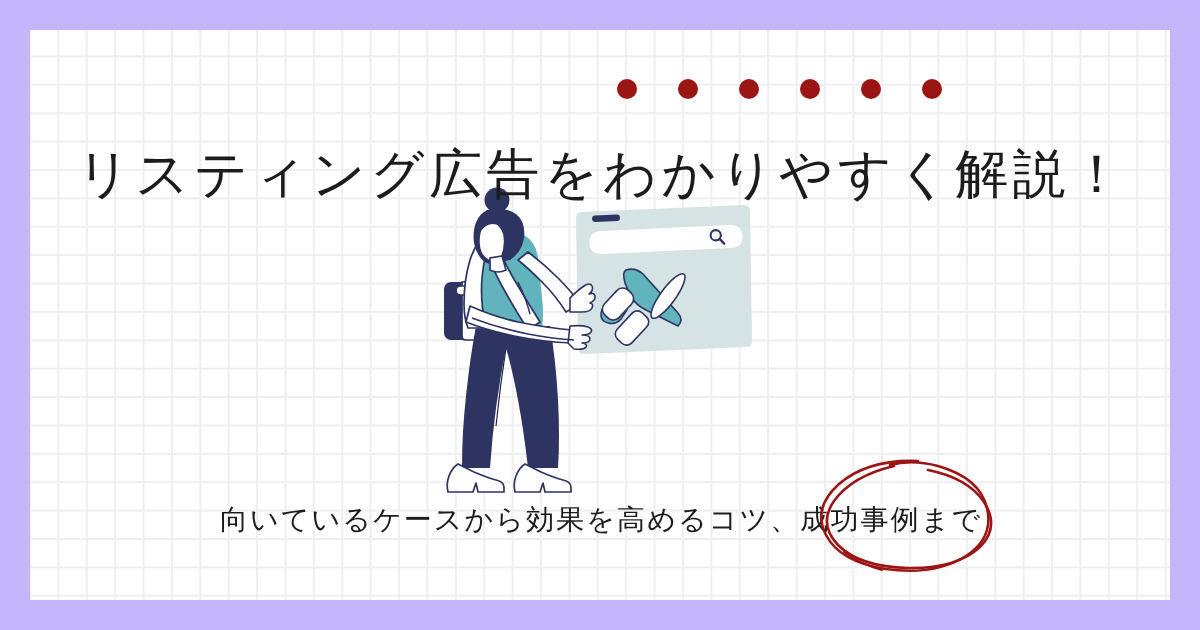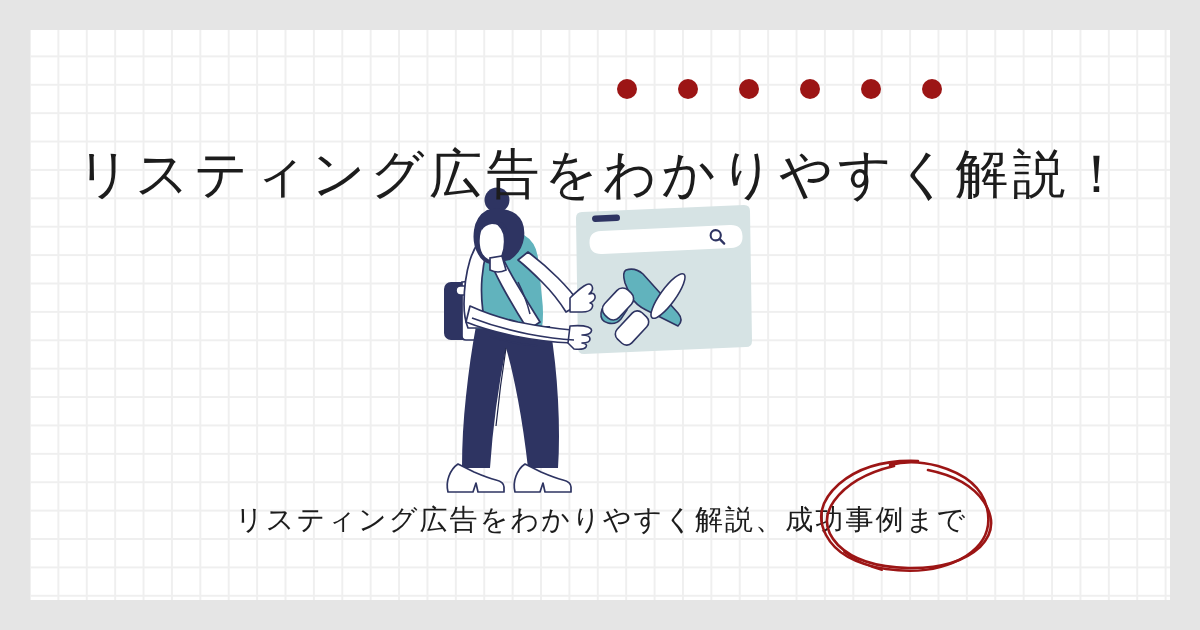--- a/index.html
+++ b/index.html
@@ -10,21 +10,21 @@
   }
   body {
     font-family: "Liberation Sans", "DejaVu Sans", sans-serif;
   }
 
   .canvas {
     position: relative;
     width: 1200px;
     height: 630px;
     overflow: hidden;
-    background: #e5e5e5;
+    background: #c4b5fd;
     box-sizing: border-box;
   }
 
   
   .paper {
     position: absolute;
     left: 30px;
     top: 30px;
     width: 1140px;
     height: 570px;
@@ -232,21 +232,21 @@
         <path d="M40 132 Q66 142 96 148 Q122 153 142 154" fill="none" stroke="#2e3462" stroke-width="1.6"></path>
       </g>
 
       <path d="M86 96 Q94 112 98 128" fill="none" stroke="#2e3462" stroke-width="1.5"></path>
       <path d="M58 150 Q80 158 106 160" fill="none" stroke="#2e3462" stroke-width="1.5"></path>
       <path d="M74 162 Q68 200 64 240" fill="none" stroke="#1d2347" stroke-width="1.2"></path>
     </svg>
   </div>
 
   <div class="subtitle-wrap">
-    <span class="subtitle">リスティング広告をわかりやすく解説、成功事例まで</span>
+    <span class="subtitle">向いているケースから効果を高めるコツ、成功事例まで</span>
   </div>
 
   <div class="annotation">
     <svg viewBox="0 0 190 128" width="190" height="128" xmlns="http://www.w3.org/2000/svg" aria-hidden="true">
       <g fill="none" stroke="#9c1515" stroke-width="2.6" stroke-linecap="round">
         <path d="M108 9
                  Q58 7 29 32
                  Q2 56 16 83
                  Q30 110 76 117
                  Q124 124 156 104

